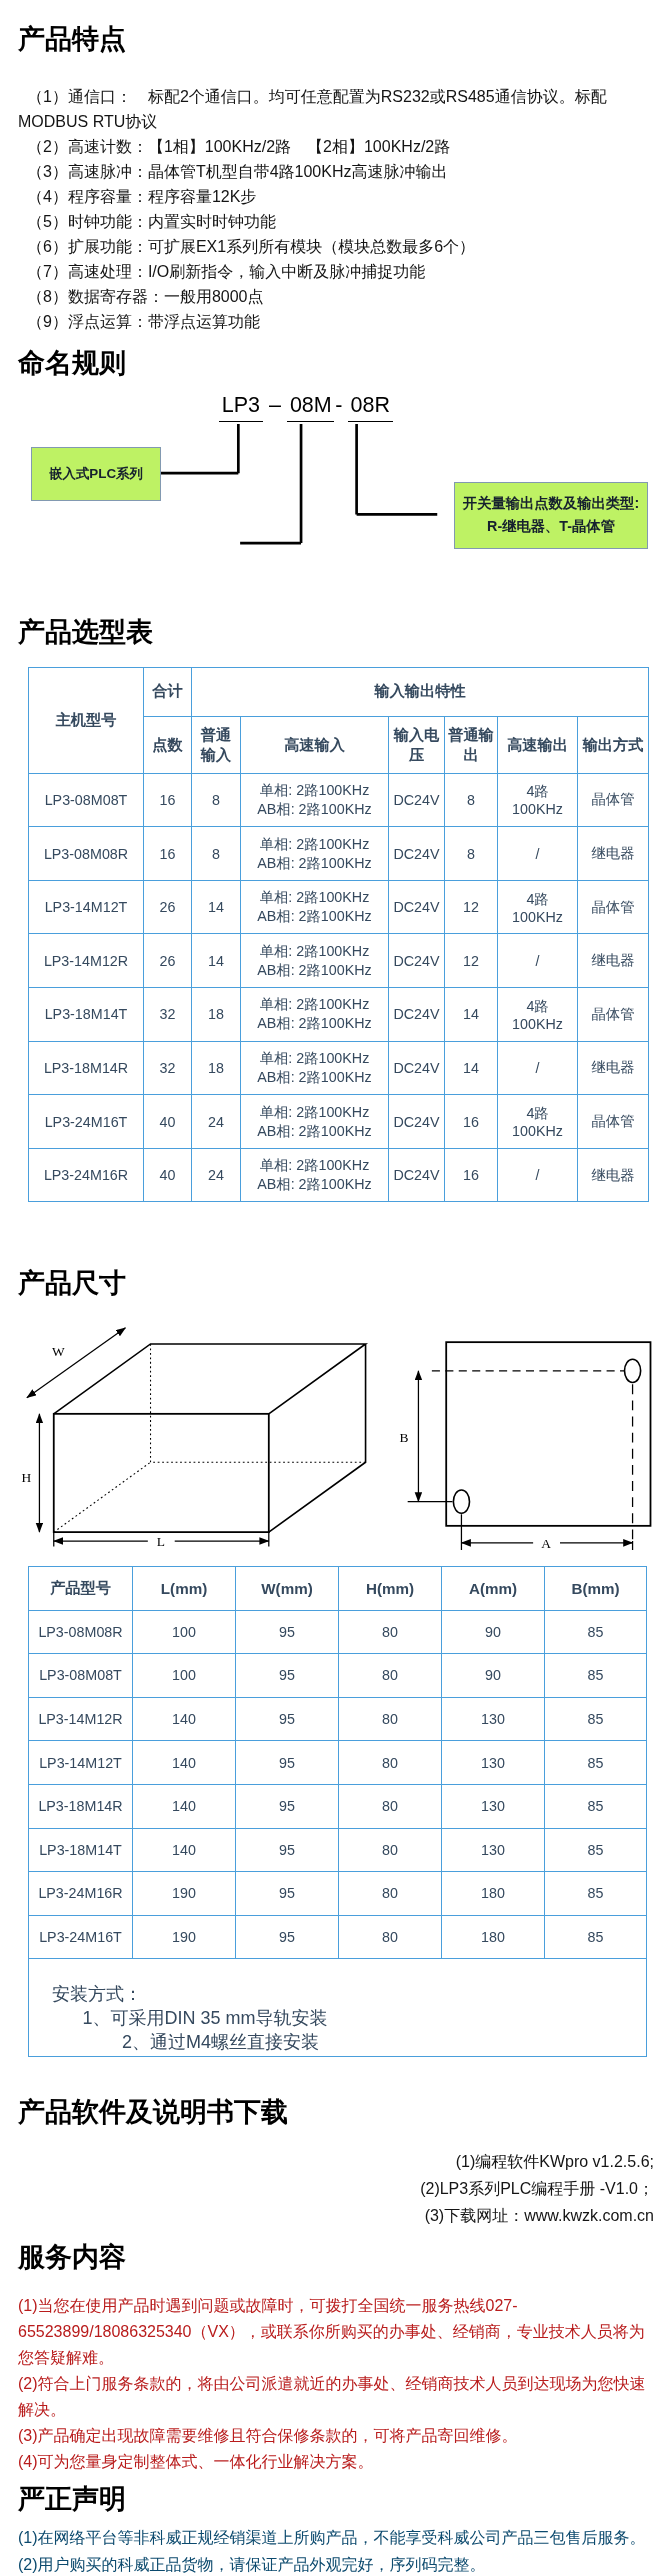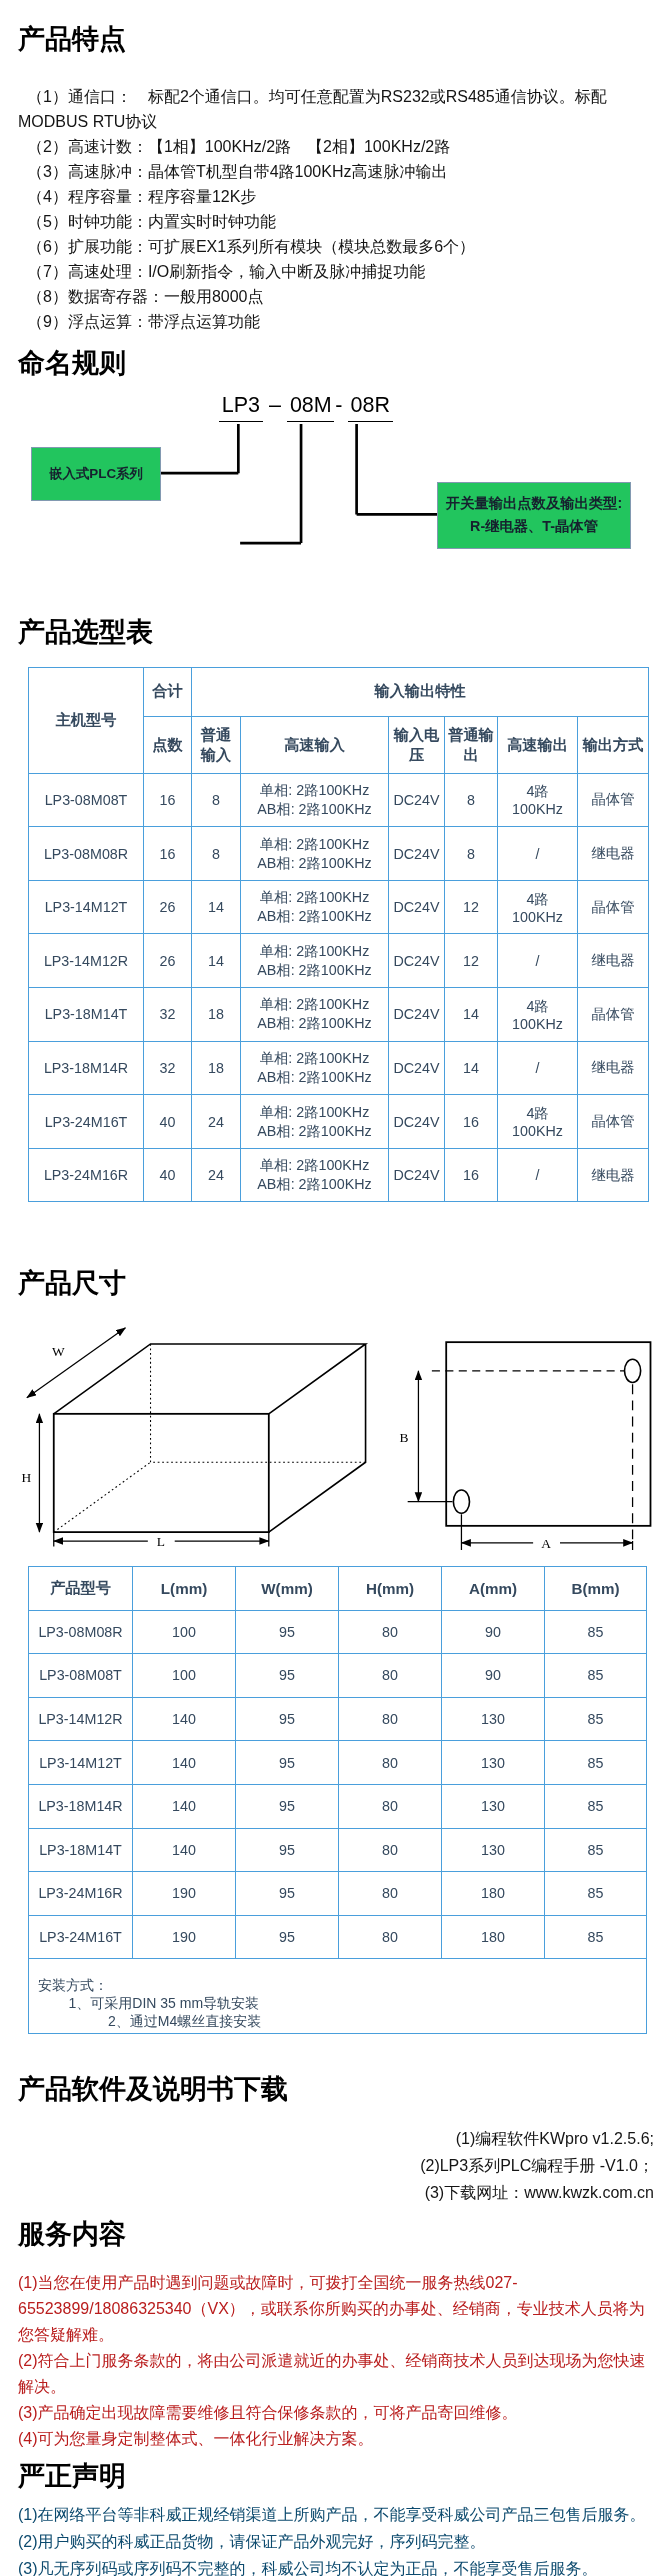--- a/index.html
+++ b/index.html
@@ -10,39 +10,39 @@
   .features{margin-top:29px;}
   .features p{margin:0;font-size:16px;line-height:25px;color:#141414;text-indent:9px;}
   
   .bleed{position:relative;margin-left:-18px;width:672px;}
   .naming-diagram{height:208px;margin-top:9px;}
   .naming-diagram svg.lines{position:absolute;left:0;top:0;}
   .code{position:absolute;left:219px;top:5.4px;font-size:21.5px;color:#000;white-space:nowrap;font-weight:500;}
   .code .u{display:inline-block;border-bottom:1.8px solid #000;padding:0 2.7px 2.7px 2.7px;}
   .code .sep1{margin:0 6.3px;}
   .code .sep2{margin:0 5.4px 0 0.9px;}
-  .nbox{position:absolute;background:#22c55e;border:0.9px solid #8299b1;display:flex;flex-direction:column;justify-content:center;align-items:center;text-align:center;color:#16212e;}
+  .nbox{position:absolute;background:#bef264;border:0.9px solid #8299b1;display:flex;flex-direction:column;justify-content:center;align-items:center;text-align:center;color:#16212e;}
   .nbox.series{left:31px;top:59px;width:128px;height:52px;font-size:13.4px;font-weight:600;}
   .nbox.input{left:27px;top:130px;width:213px;height:50px;font-size:13.4px;line-height:20px;font-weight:600;}
-  .nbox.output{left:437px;top:94px;width:192px;height:65px;font-size:14.3px;line-height:23px;font-weight:600;}
+  .nbox.output{left:454px;top:94px;width:192px;height:65px;font-size:14.3px;line-height:23px;font-weight:600;}
   
   .sel-title{margin-top:20px;}
   table.blue{border-collapse:collapse;table-layout:fixed;margin-left:10px;background:#fff;}
   table.blue th,table.blue td{border:0.9px solid #4a9fdc;color:#35495e;text-align:center;vertical-align:middle;padding:1.8px 2.7px;white-space:pre-line;overflow:hidden;}
   table.sel{width:618px;margin-top:19px;}
   table.sel th{font-size:15.2px;font-weight:700;}
   table.sel td{font-size:14.3px;font-weight:400;height:49px;}
   table.sel tr.h1 th{height:45px;}
   table.sel tr.h2 th{height:52px;line-height:20px;}
   .dim-title{margin-top:65px;}
   .dims-svg{margin-top:16px;display:block;}
   table.dim{width:618px;margin-top:12.5px;}
   table.dim th{font-size:15.2px;font-weight:700;height:39px;}
   table.dim td{font-size:14.3px;height:39px;}
-  table.dim td.install{text-align:left;height:36px;font-size:14px;padding-left:9px;}
+  table.dim td.install{text-align:left;height:36px;font-size:18px;padding-left:23px;}
   td.install span{display:inline-block;}
   td.install .it1{margin-left:30.5px;}
   td.install .it2{margin-left:70px;}
   
   .dl-title{margin-top:39px;}
   .plain{margin-top:20px;text-align:right;}
   .plain p{margin:0;font-size:16px;line-height:27px;color:#141414;}
   .svc-title{margin-top:12.5px;}
   .svc p{margin:0;font-size:16px;line-height:26px;color:#b91c1c;}
   .svc{margin-top:20px;}

